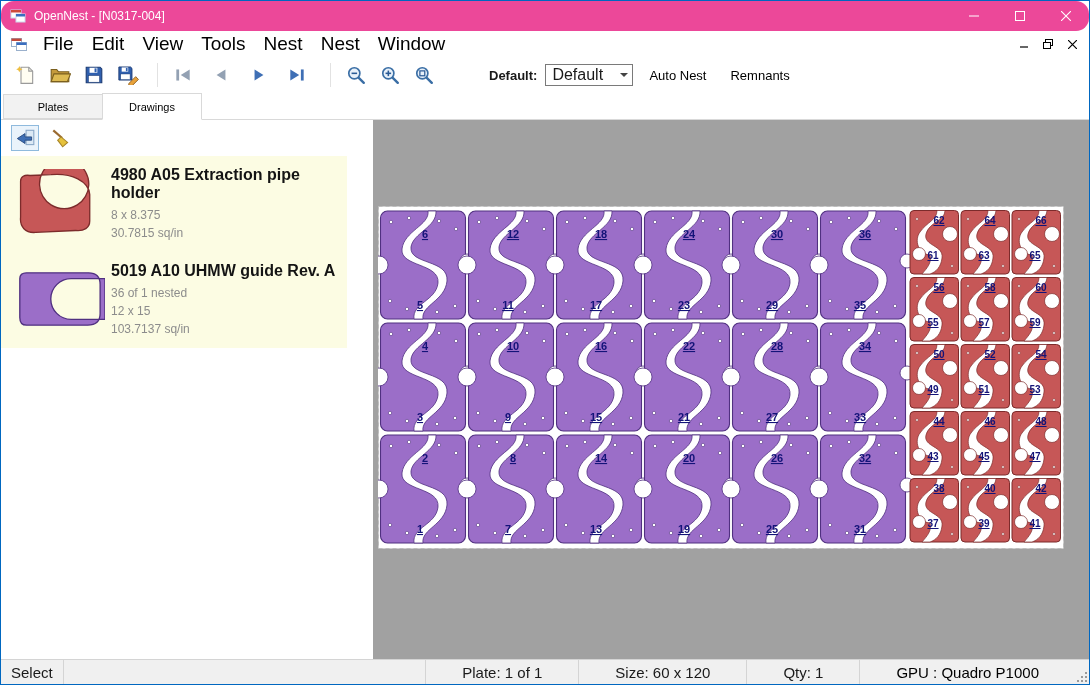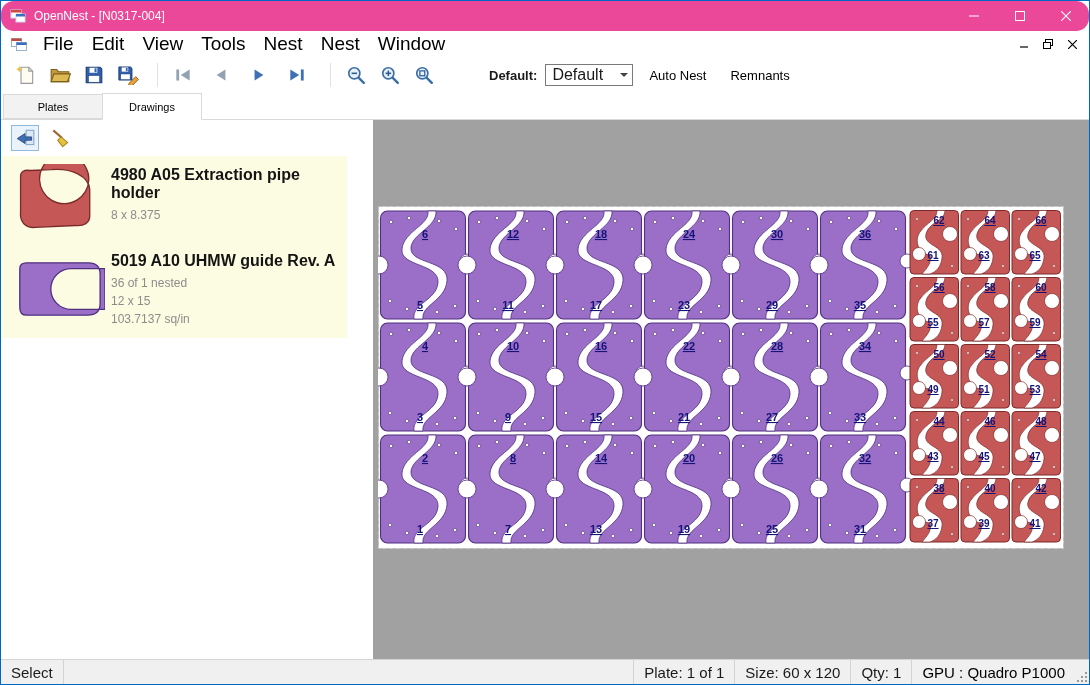--- a/index.html
+++ b/index.html
@@ -55,21 +55,21 @@
   .canvas { flex:1; background:#a1a1a1; position:relative; overflow:hidden; }
   .plate { position:absolute; left:5px; top:86px; width:686px; height:343px; }
   .pnum { font-family:"Liberation Sans",sans-serif; font-size:11px; font-weight:bold; fill:#131378; text-anchor:middle; text-decoration:underline; }
   .rnum { font-family:"Liberation Sans",sans-serif; font-size:10px; font-weight:bold; fill:#131378; text-anchor:middle; text-decoration:underline; }
 
   
   .statusbar { height:25px; background:#f0f0f0; border-top:1px solid #d4d4d4; display:flex; align-items:center; font-size:15px; flex-shrink:0; }
   .sb-cell { padding:0 10px; height:100%; display:flex; align-items:center; white-space:nowrap; }
   .sb-sep { width:1px; height:100%; background:#d4d4d4; flex-shrink:0; }
   .sb-loc { color:#8a8a8a; }
-  .sb-right { margin-left:auto; display:flex; height:100%; align-items:center; }
+  .sb-right { margin-left:auto; display:flex; height:100%; align-items:center;gap:26px; }
   .sb-gpu { color:#000000; }
   .grip { width:14px; height:100%; display:flex; align-items:flex-end; justify-content:flex-end; padding:2px; }
 </style>
 </head>
 <body>
 
 <div class="window">
 
   <div class="titlebar">
     <svg class="app-icon" viewBox="0 0 16 14">
@@ -248,20 +248,21 @@
         <div class="drawing-item">
           <div class="thumb">
             <svg width="90" height="68" viewBox="0 0 95 70">
               <path fill-rule="evenodd" fill="#c65757" stroke="#7c2b2b" stroke-width="1.4" d="M8,12 C8,7 12,5 18,6 L40,5 C62,3 80,12 81,26 L81,54 C81,61 75,65 66,64 L24,66 C13,67 7,60 8,50 Z
                    M54,-11 a26,26 0 1 0 0.01,0 Z"></path>
             </svg>
           </div>
           <div class="meta">
             <div class="d-title">4980 A05 Extraction pipe holder</div>
             <div class="d-sub">8 x 8.375</div>
+            <div class="d-sub">30.7815 sq/in</div>
           </div>
         </div>
         <div class="drawing-item">
           <div class="thumb">
             <svg width="92" height="60" viewBox="0 0 95 62">
               <path fill-rule="evenodd" fill="#9b6ec8" stroke="#503080" stroke-width="1.4" d="M7,10 C7,6 10,4 14,4 H78 C87,4 90,9 90,16 V46 C90,54 85,58 77,58 H14 C9,58 7,55 7,50 Z
                    M60,10 A21,21 0 0 0 60,52 L95,52 L95,10 Z"></path>
             </svg>
           </div>
           <div class="meta">

